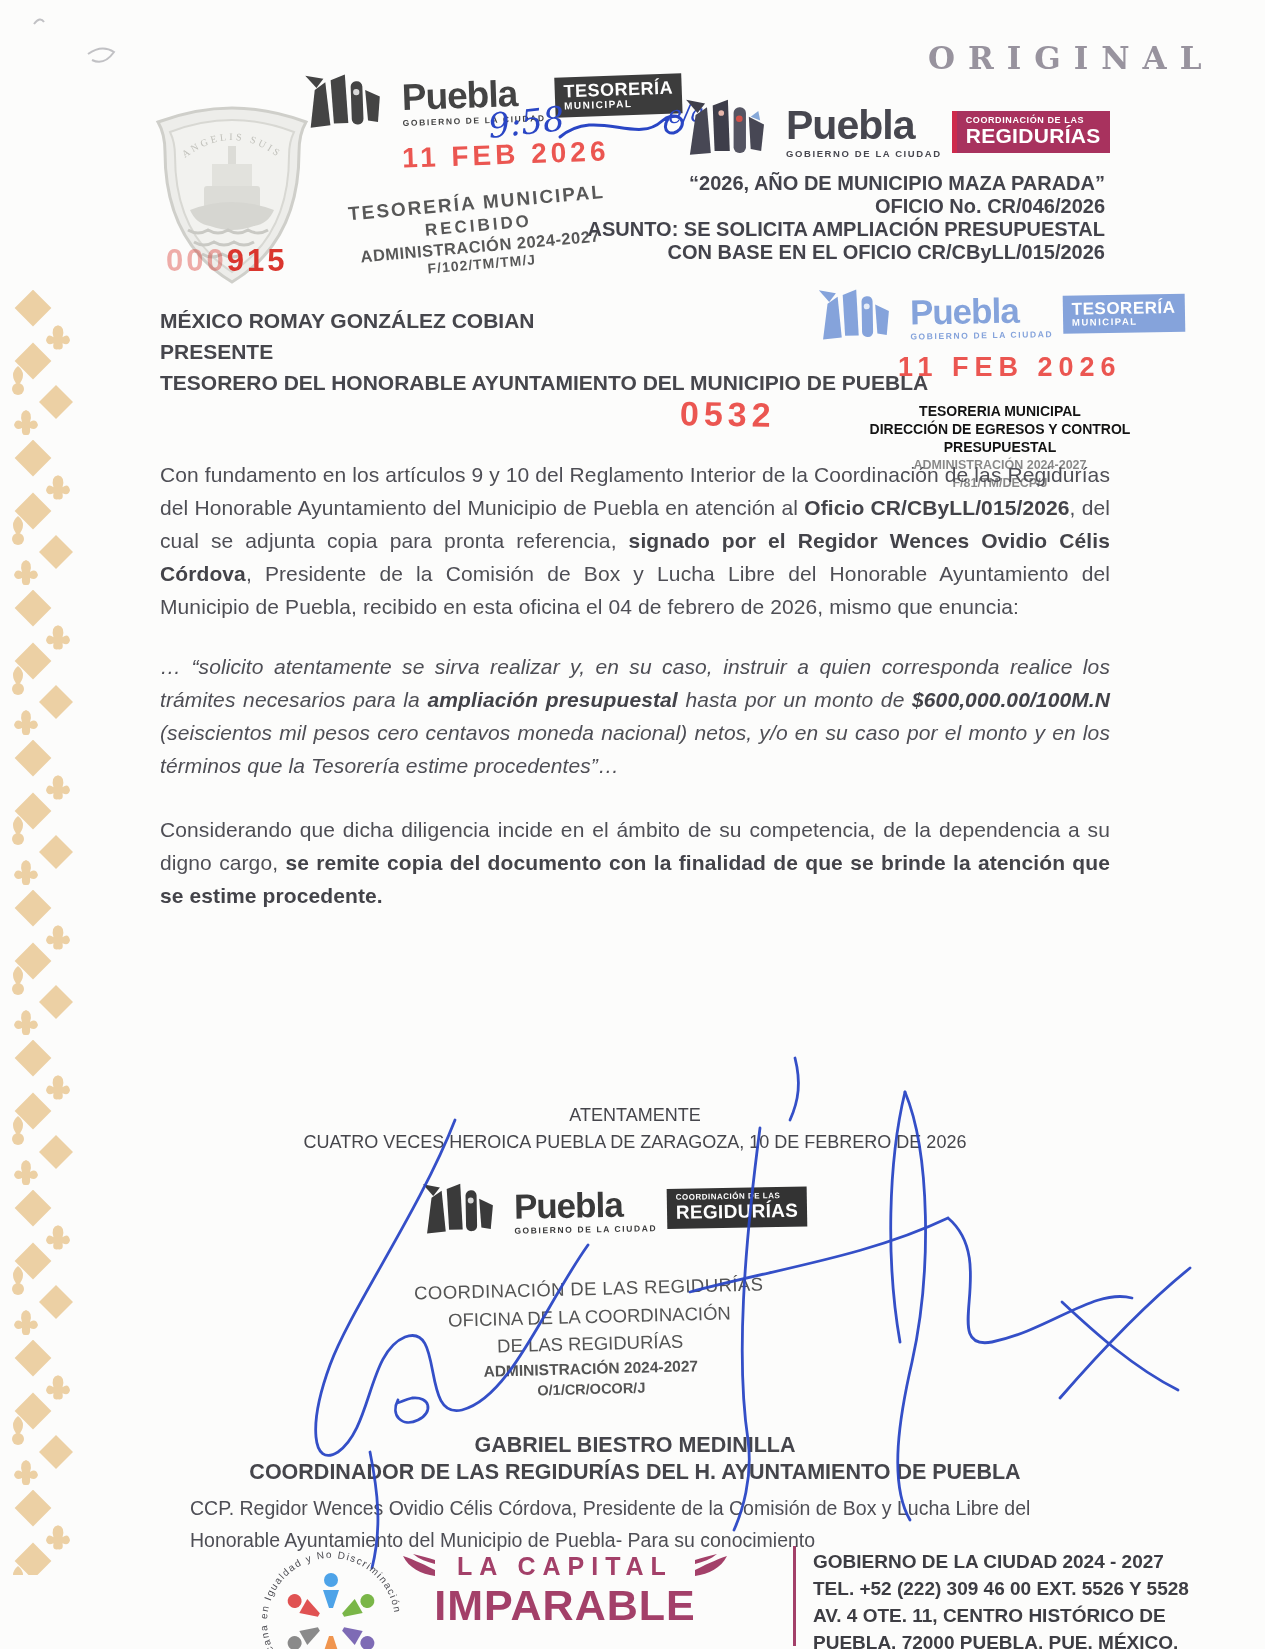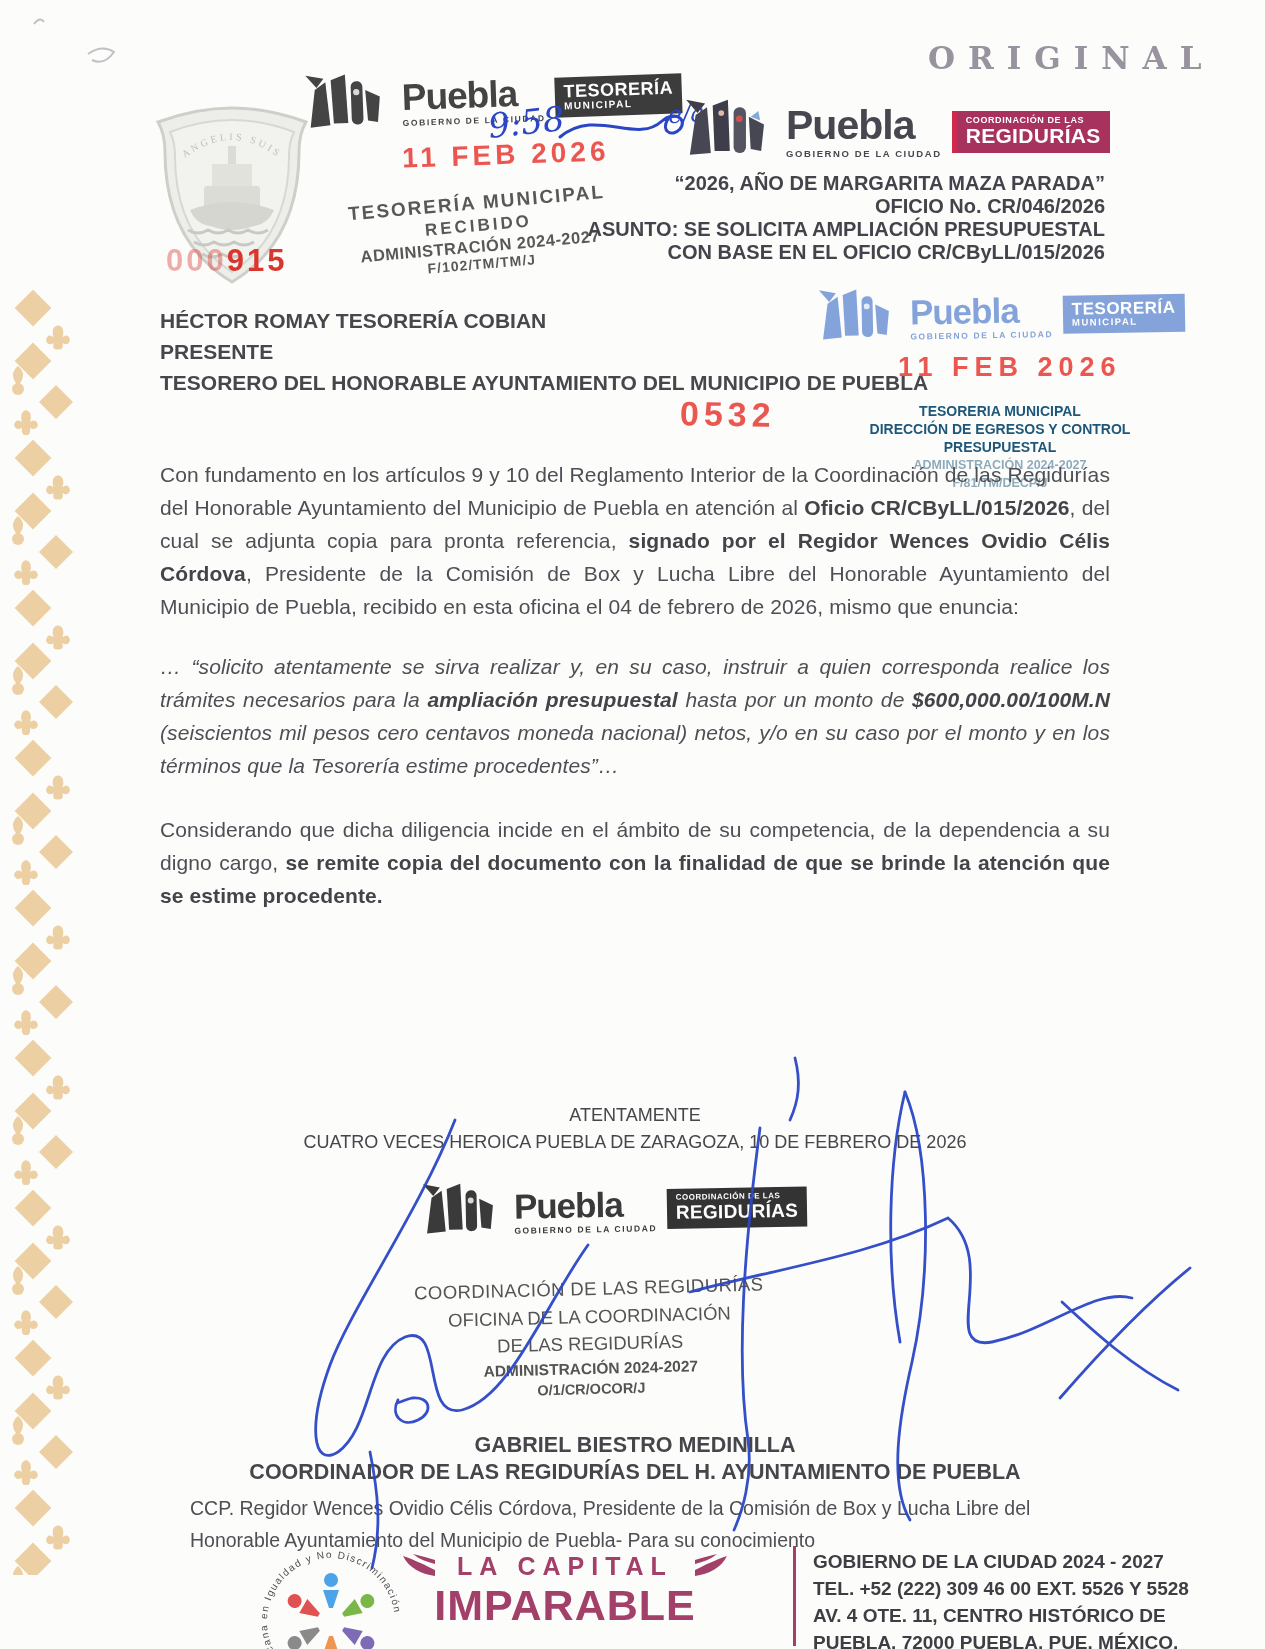--- a/index.html
+++ b/index.html
@@ -48,21 +48,21 @@
 
   
   .red-stamp { color:#e9403a; font-weight:bold; opacity:.88; white-space:nowrap; }
   .tl-stamp-text { width:330px; text-align:center; transform:rotate(-5deg);
     color:#3c3c3c; font-weight:bold; opacity:.85; white-space:nowrap; }
   .tl-stamp-text .l1 { font-size:19px; letter-spacing:2px; }
   .tl-stamp-text .l2 { font-size:17px; letter-spacing:3px; margin-top:2px; }
   .tl-stamp-text .l3 { font-size:16.5px; letter-spacing:.5px; margin-top:1px; }
   .tl-stamp-text .l4 { font-size:14px; letter-spacing:1px; }
 
-  .treas-stamp-text { width:300px; text-align:center; color:#0c4a6e;
+  .treas-stamp-text { width:300px; text-align:center; color:#000000;
     font-weight:bold; font-size:14px; line-height:18px; opacity:.92; }
   .treas-stamp-text .faint { opacity:.5; font-size:12.5px; }
 
   .original-stamp { font-family:"DejaVu Serif", serif; font-weight:bold;
     font-size:31px; letter-spacing:13px; color:#6e6878; opacity:.7; }
 
   .folio { font-weight:bold; letter-spacing:3px; white-space:nowrap; }
 
   
   .hdr-lines { width:560px; text-align:right; color:#43434b; font-weight:bold;
@@ -202,28 +202,28 @@
       <div class="plogo-word">Puebla</div>
       <div class="plogo-sub">GOBIERNO DE LA CIUDAD</div>
     </div>
     <div class="plogo-badge">
       <div class="b1">COORDINACIÓN DE LAS</div>
       <div class="b2">REGIDURÍAS</div>
     </div>
   </div>
 
   <div class="abs hdr-lines" style="left:545px;top:172px;">
-    <div>“2026, AÑO DE MARGARITA MAZA PARADA”</div>
+    <div>“2026, AÑO DE MUNICIPIO MAZA PARADA”</div>
     <div>OFICIO No. CR/046/2026</div>
     <div>ASUNTO: SE SOLICITA AMPLIACIÓN PRESUPUESTAL</div>
     <div>CON BASE EN EL OFICIO CR/CByLL/015/2026</div>
   </div>
 
   <div class="abs addressee" style="left:160px;top:305px;">
-    <div>HÉCTOR ROMAY TESORERÍA COBIAN</div>
+    <div>MÉXICO ROMAY GONZÁLEZ COBIAN</div>
     <div>PRESENTE</div>
     <div>TESORERO DEL HONORABLE AYUNTAMIENTO DEL MUNICIPIO DE PUEBLA</div>
   </div>
 
   <div class="plogo logo-treas" style="left:810px;top:282px;">
     <svg width="90" height="68" viewBox="0 0 100 80" fill="currentColor">
       <path d="M12 64 L18 22 L30 14 L34 62 Z"></path>
         <path d="M38 60 L36 12 L52 6 L54 60 Z"></path>
       <rect x="58" y="14" width="13" height="48" rx="6"></rect>
         <path d="M76 58 L74 24 L90 32 L87 60 Z"></path>

